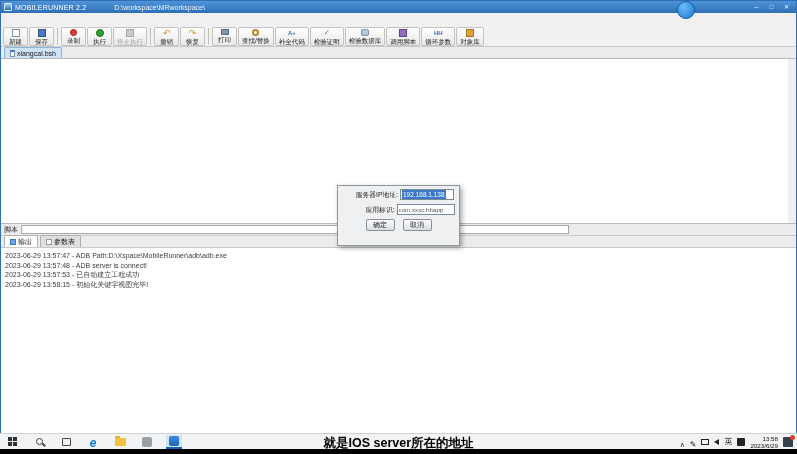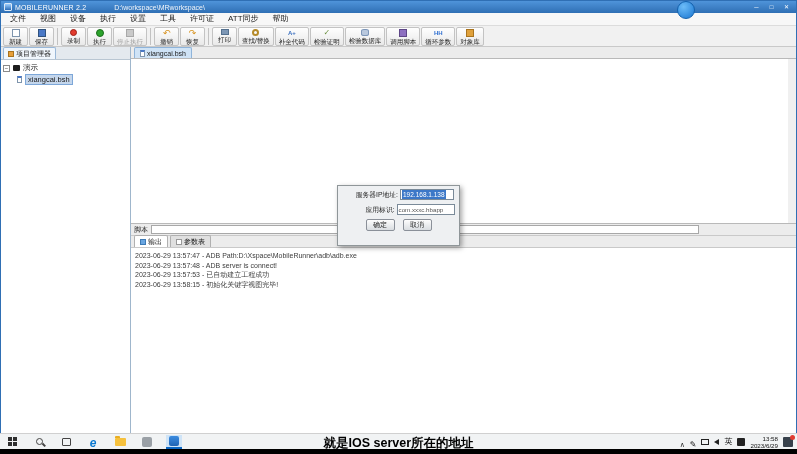--- a/index.html
+++ b/index.html
@@ -131,31 +131,20 @@
       <span class="app-logo"></span>
       <span class="title">MOBILERUNNER 2.2</span>
       <span class="path">D:\workspace\MRworkspace\</span>
       <span class="win-controls">
         <span>─</span>
         <span>□</span>
         <span>✕</span>
       </span>
     </div>
 
-    <div class="menubar">
-      <span>文件</span>
-      <span>视图</span>
-      <span>设备</span>
-      <span>执行</span>
-      <span>设置</span>
-      <span>工具</span>
-      <span>许可证</span>
-      <span>ATT同步</span>
-      <span>帮助</span>
-    </div>
 
     <div class="toolbar">
       <div class="tbtn">
           <span class="tico i-new"></span>
           <span class="tlabel">新建</span>
         </div>
       <div class="tbtn">
           <span class="tico i-save"></span>
           <span class="tlabel">保存</span>
         </div>
@@ -210,39 +199,20 @@
           <span class="tico i-loop"></span>
           <span class="tlabel">循环参数</span>
         </div>
       <div class="tbtn">
           <span class="tico i-objlib"></span>
           <span class="tlabel">对象库</span>
         </div>
     </div>
 
     <div class="main">
-      <div class="left-panel">
-        <div class="panel-tabrow">
-          <div class="panel-tab">
-            <span class="pm-ico"></span>
-            <span>项目管理器</span>
-          </div>
-        </div>
-        <div class="tree">
-          <div class="tree-row">
-            <span class="expander"></span>
-            <span class="i-root"></span>
-            <span>演示</span>
-          </div>
-          <div class="tree-row child">
-            <span class="i-file"></span>
-            <span class="sel-label">xiangcai.bsh</span>
-          </div>
-        </div>
-      </div>
 
       <div class="right-panel">
         <div class="editor-tabrow">
           <div class="editor-tab">
             <span class="i-file"></span>
             <span>xiangcai.bsh</span>
           </div>
         </div>
         <div class="editor"></div>
         <div class="script-row">

